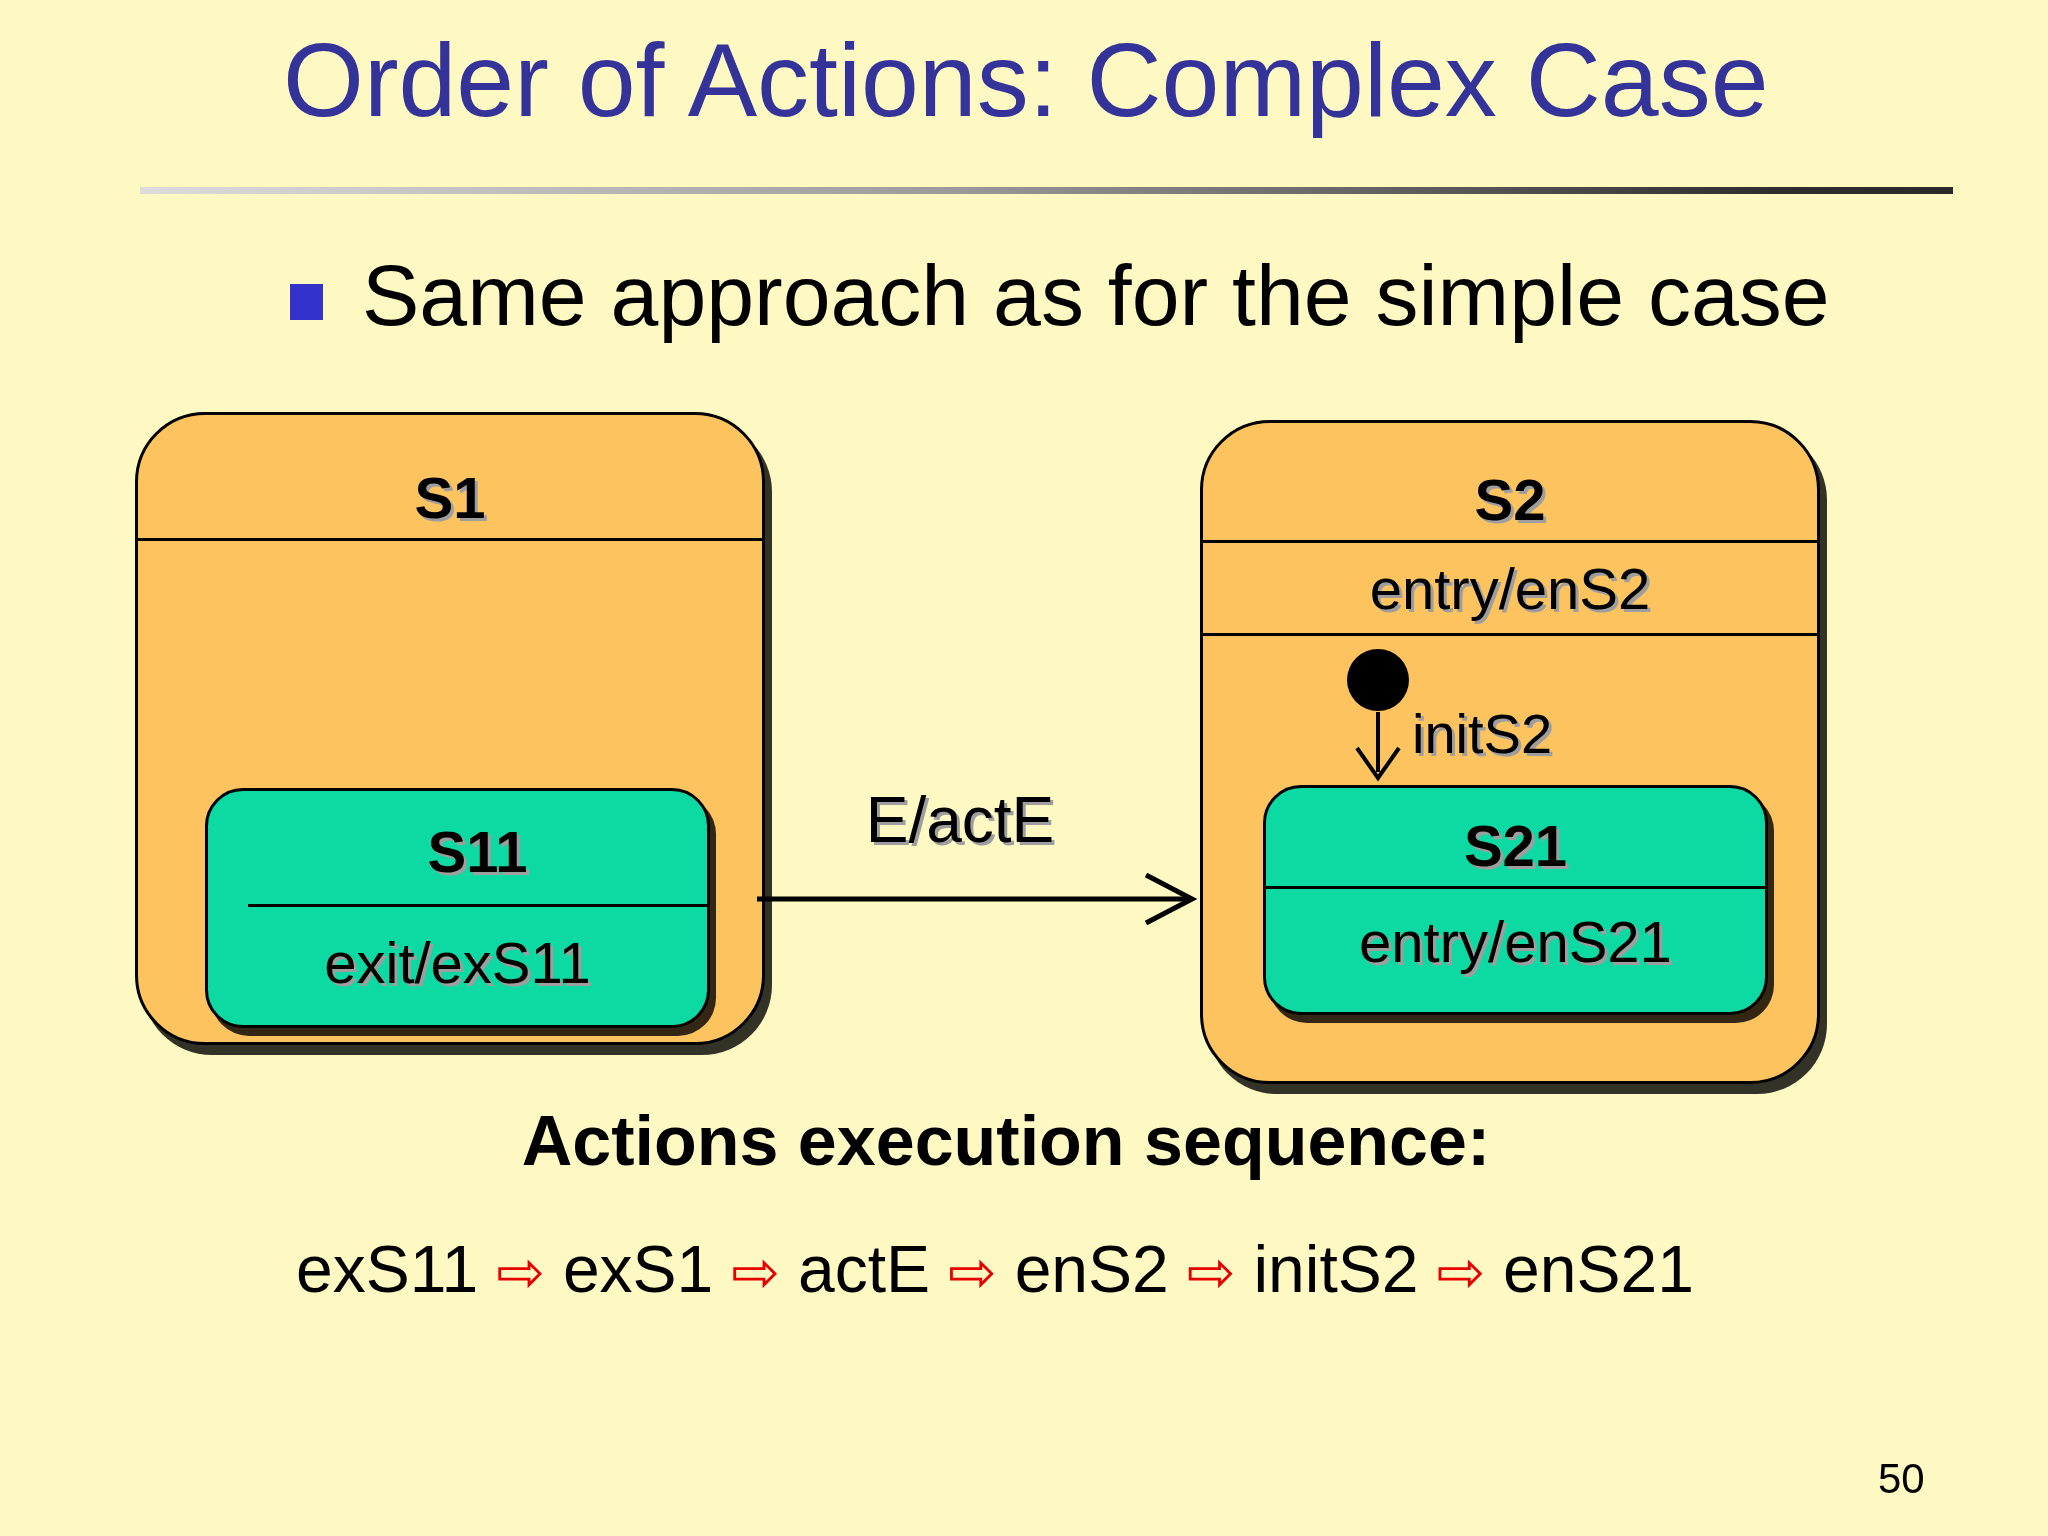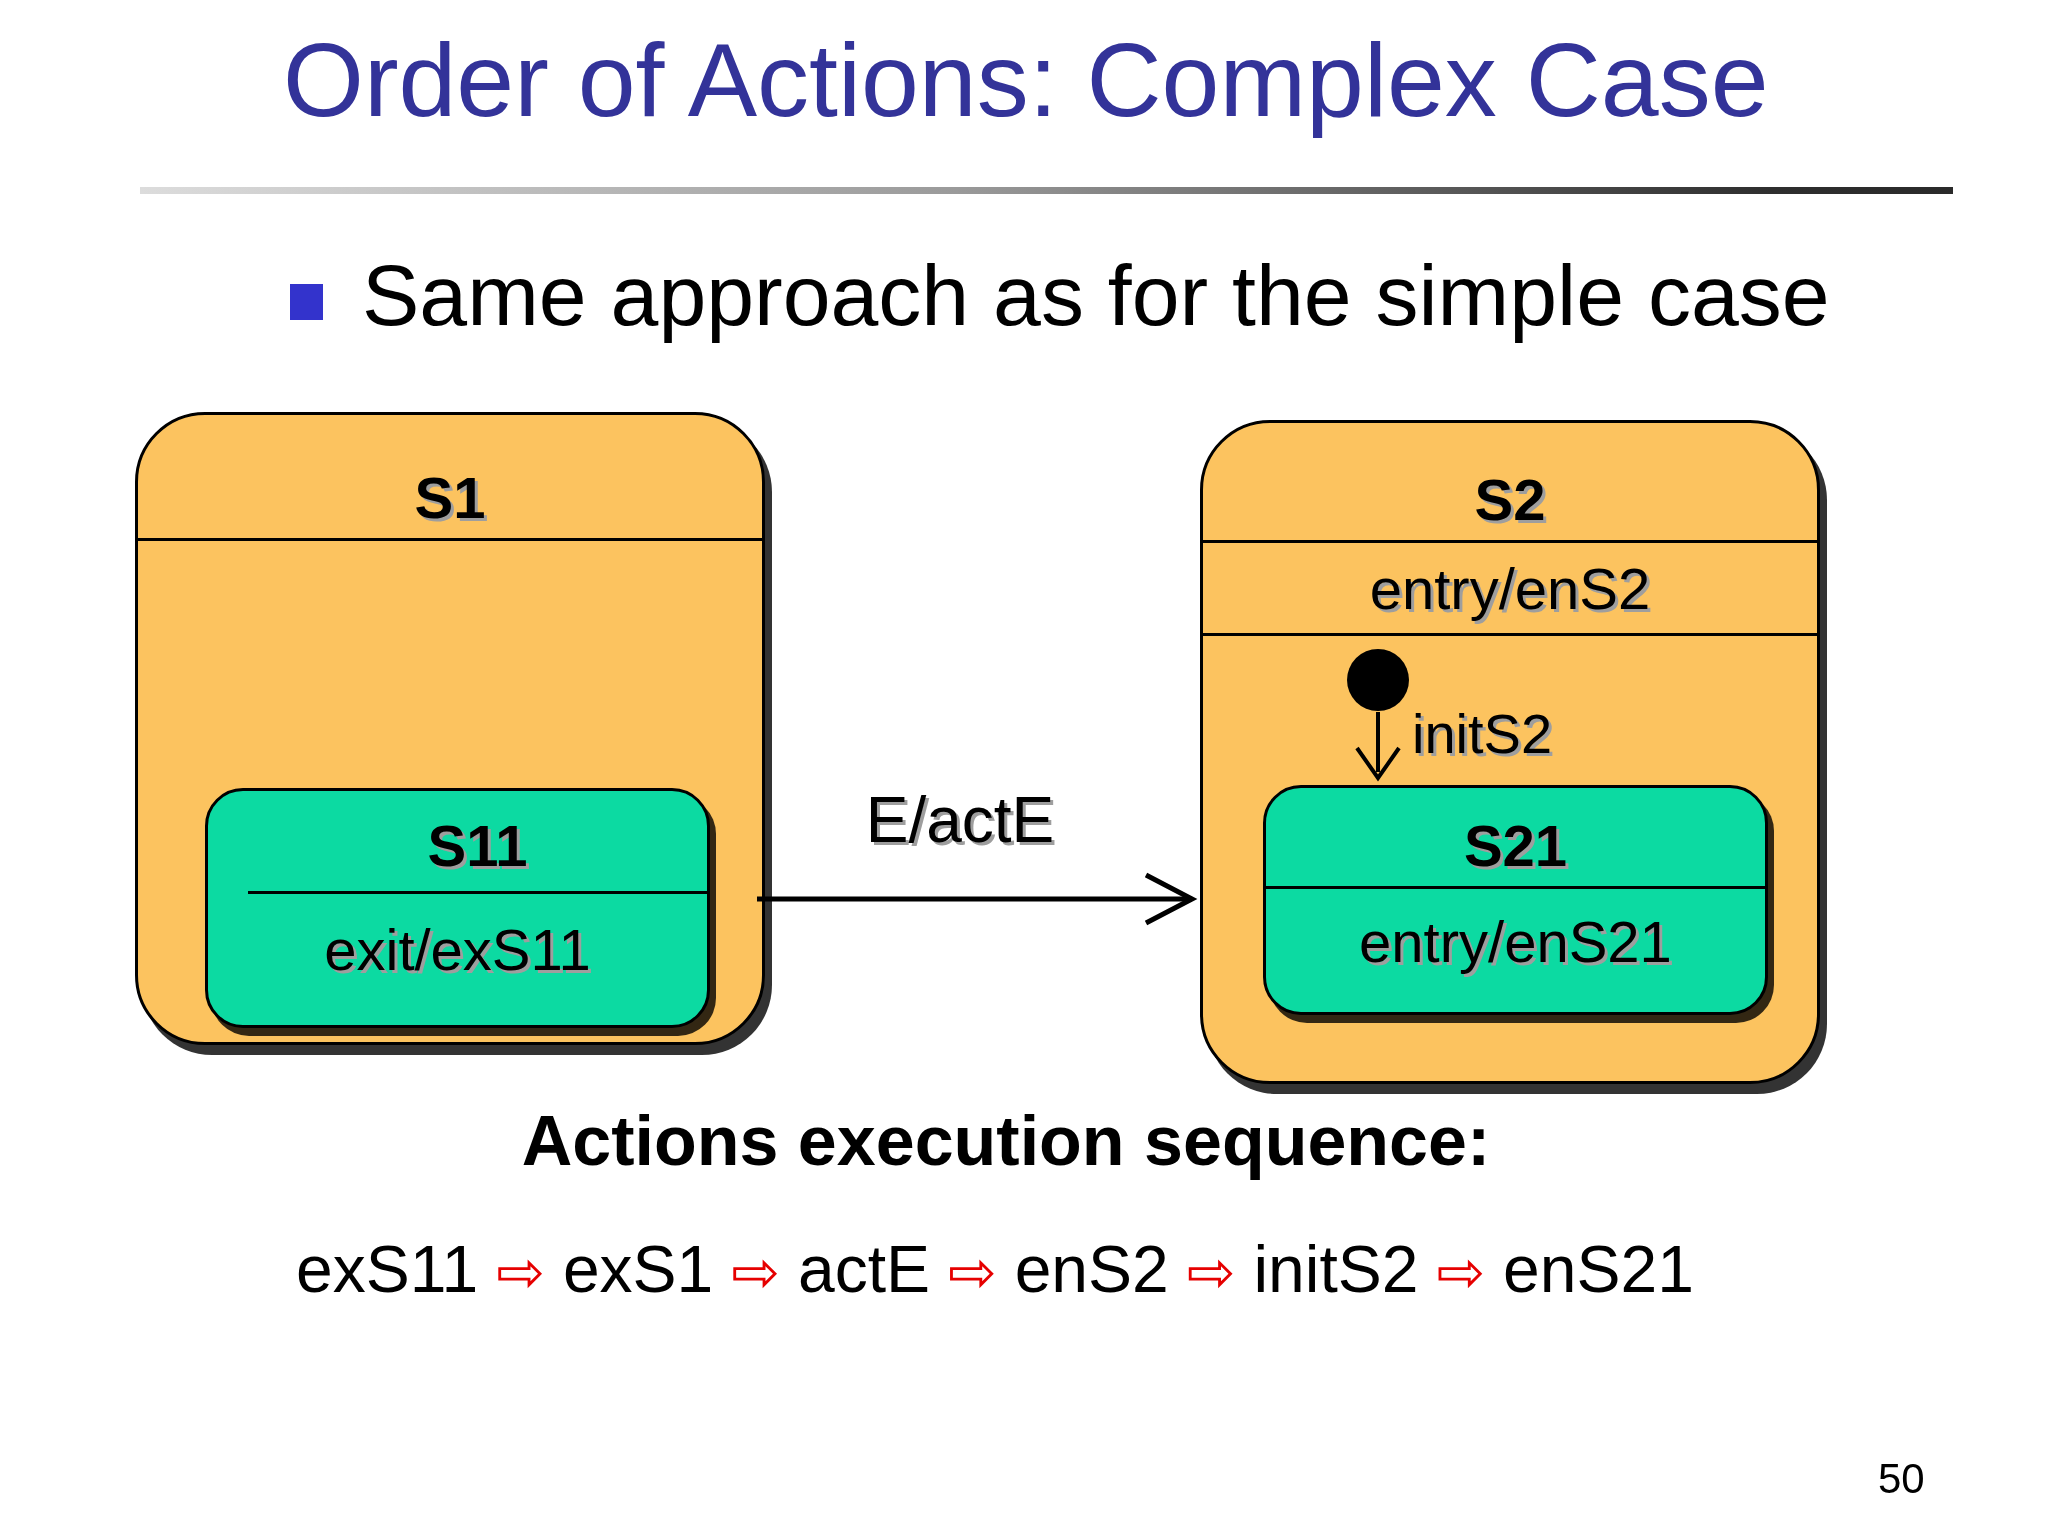--- a/index.html
+++ b/index.html
@@ -1,19 +1,19 @@
 <!DOCTYPE html>
 <html><head>
 <meta charset="utf-8">
 <style>
   html,body{margin:0;padding:0;background:#888;}
   .slide{
     position:relative;
     width:2048px;height:1536px;
-    background:#ffffff;
+    background:#fef9c3;
     overflow:hidden;
     font-family:"Liberation Sans", sans-serif;
     --title-color:#333399;
     --bullet-color:#3333CC;
     --state-fill:#FCC35F;
     --substate-fill:#0CDAA2;
     --red:#E60000;
   }
   .abs{position:absolute;line-height:1;}
 
@@ -67,21 +67,21 @@
     font-weight:bold;font-size:58px;color:#000;
     text-shadow:3px 3px 0 #9e9e9e;
   }
   .state-action{
     font-size:58px;color:#000;
     text-shadow:3px 3px 0 #9e9e9e;
   }
 
   .s1-title{height:126px;padding-top:42px;}
   .s1-action{height:92px;}
-  .s11-title{height:103px;padding-top:8px;margin-left:40px;}
+  .s11-title{height:116px;padding-top:8px;margin-left:40px;}
   .s11-action{height:110px;}
   .s2-title{height:120px;padding-top:36px;}
   .s2-action{height:93px;}
   .s21-title{height:101px;padding-top:16px;}
   .s21-action{height:104px;}
 
   
   .init-dot{
     left:1347px;top:649px;width:62px;height:62px;
     background:#000;border-radius:50%;

